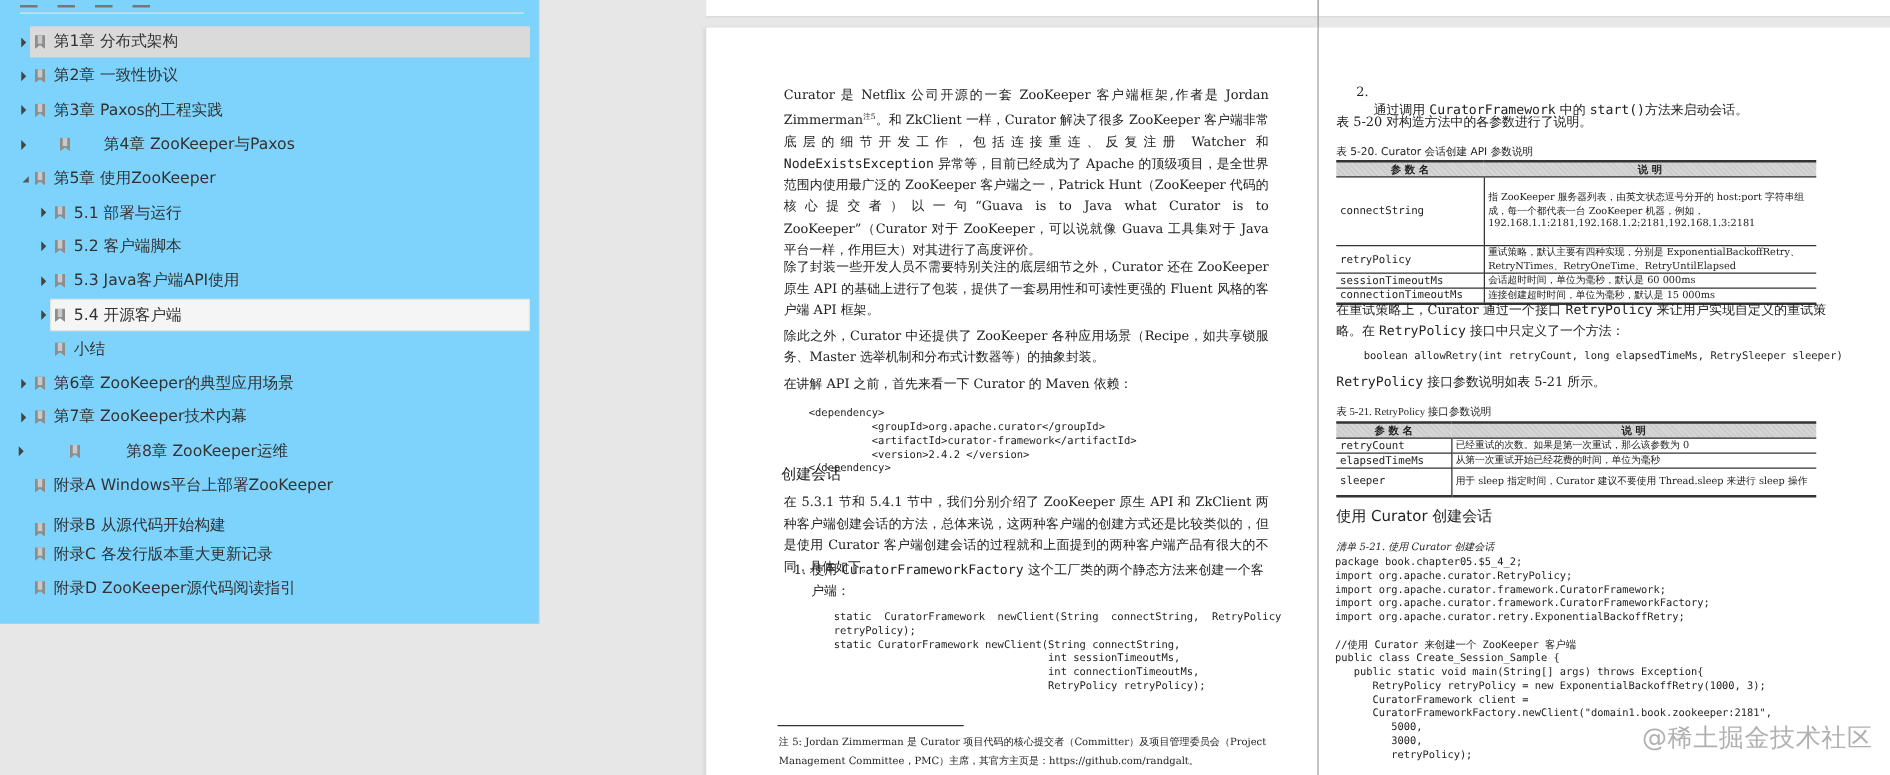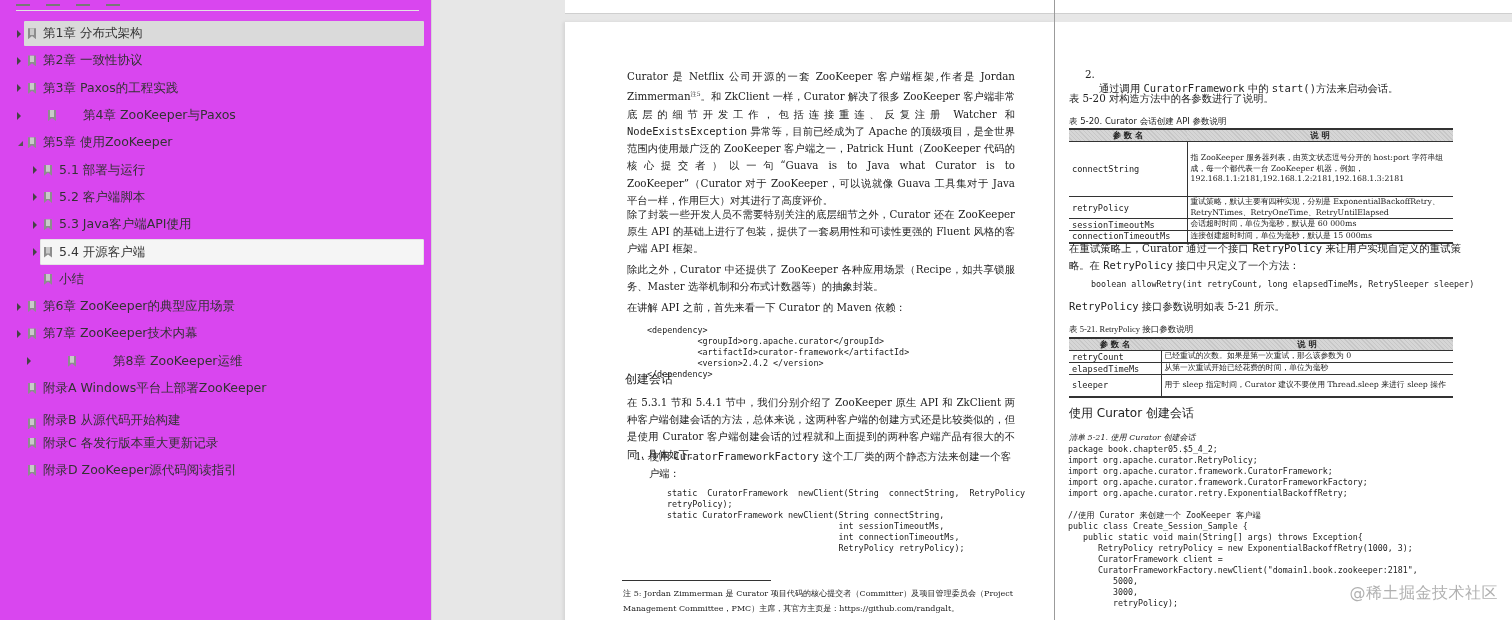--- a/index.html
+++ b/index.html
@@ -1,22 +1,22 @@
 <!DOCTYPE html>
 <html><head>
 <meta charset="utf-8">
 <style>
   * { box-sizing: border-box; margin: 0; padding: 0; }
   html, body { width: 1512px; height: 620px; overflow: hidden; background: #e7e7e7; }
   body { position: relative; font-family: "DejaVu Sans", "Liberation Sans", sans-serif; }
 
   
   .sidebar {
-    position: absolute; left: 0; top: 0; width: 432px; height: 620px;
-    background: #d946ef; border-right: 1px solid #d6d6d6;
+    position: absolute; left: 0; top: 0; width: 432px; height: 499px;
+    background: #7dd3fc; border-right: 1px solid #d6d6d6;
   }
   .sidebar-toolbar {
     position: absolute; left: 16px; top: -8px; height: 16px; display: flex; gap: 16px;
     color: #666; font-size: 13px;
   }
   .sidebar-toolbar span { display: inline-block; width: 14px; height: 14px; border-bottom: 2px solid #777; }
   .sidebar-divider { position: absolute; left: 16px; right: 12px; top: 10px; height: 1px; background: #e2e2e2; }
 
   .bm-list { position: absolute; left: 0; top: 20px; width: 430px; }
   .bm-item {
@@ -79,21 +79,21 @@
   }
   table.bt td { border-bottom: 1px solid #333; vertical-align: middle; padding: 0 3px; }
   table.bt td.k { font-family: "DejaVu Sans Mono", "Liberation Mono", monospace; font-size: 8.6px; border-right: 1px solid #333; }
   table.bt td.v { font-size: 7.8px; line-height: 10.5px; }
   table.bt tr:last-child td { border-bottom: 2px solid #333; }
 
   .footnote-rule { position: absolute; left: 57px; top: 558px; width: 149px; height: 1px; background: #333; }
 
   .watermark {
     position: absolute; right: 14px; bottom: 16px; font-family: "DejaVu Sans", "Liberation Sans", sans-serif;
-    font-size: 16px; color: rgba(150,150,150,0.75); letter-spacing: 0.5px;
+    font-size: 20px; color: rgba(150,150,150,0.75); letter-spacing: 0.5px;
   }
 </style>
 </head>
 <body>
 
 <div class="sidebar">
   <div class="sidebar-toolbar">
     <span></span>
     <span></span>
     <span></span>
@@ -166,21 +166,21 @@
         <span class="arrow right"></span>
         <span class="bm-icon"></span>
         <span class="bm-label">第6章 ZooKeeper的典型应用场景</span>
       </div>
       <div class="bm-item" style="padding-left: 14px;">
         <div class="row-bg" style="left: 24px;"></div>
         <span class="arrow right"></span>
         <span class="bm-icon"></span>
         <span class="bm-label">第7章 ZooKeeper技术内幕</span>
       </div>
-      <div class="bm-item" style="padding-left: 24px; gap: 30px;">
+      <div class="bm-item" style="padding-left: 12px; gap: 30px;">
         <div class="row-bg" style="left: 24px;"></div>
         <span class="arrow right"></span>
         <span class="bm-icon"></span>
         <span class="bm-label">第8章 ZooKeeper运维</span>
       </div>
       <div class="bm-item" style="padding-left: 14px;">
         <div class="row-bg" style="left: 24px;"></div>
         <span class="arrow none"></span>
         <span class="bm-icon"></span>
         <span class="bm-label">附录A Windows平台上部署ZooKeeper</span>

